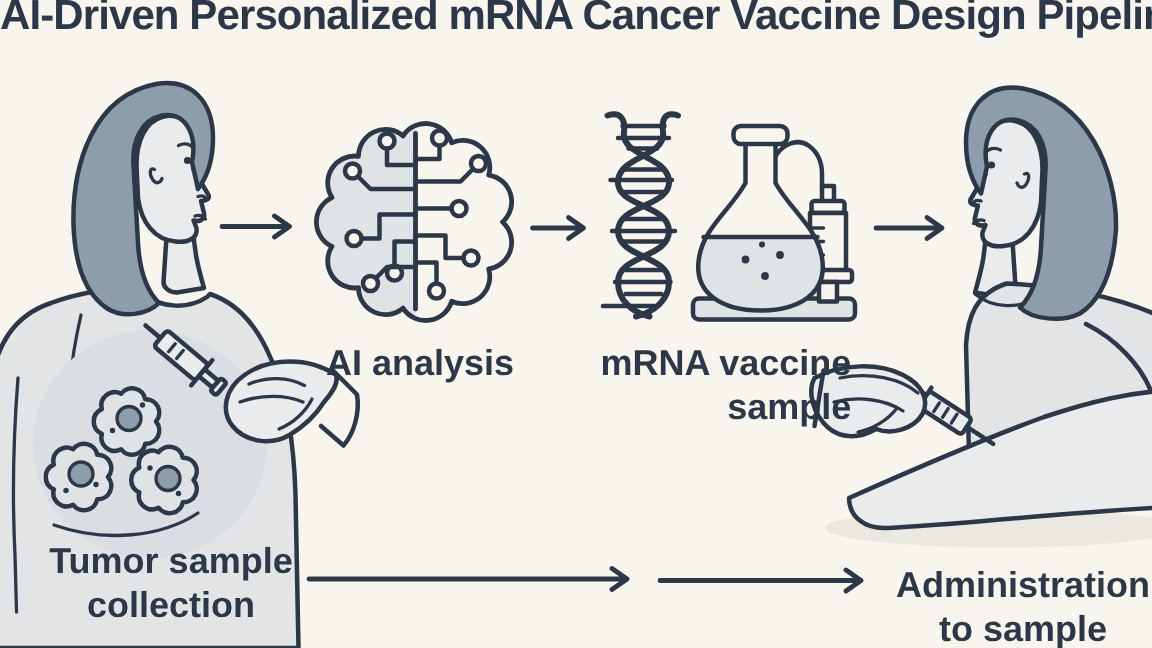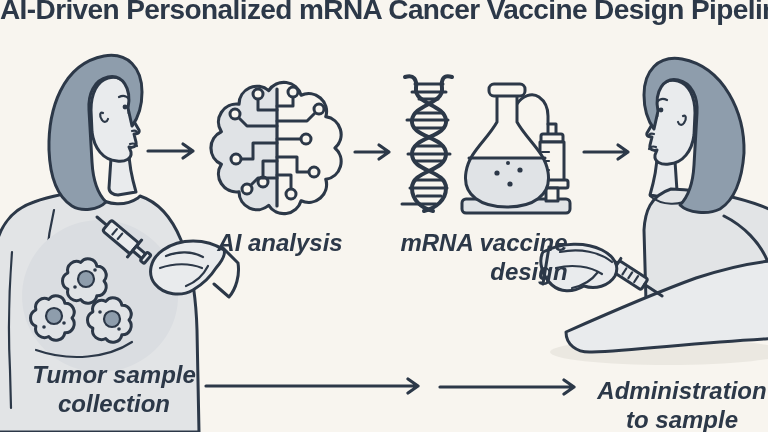--- a/index.html
+++ b/index.html
@@ -15,21 +15,20 @@
   .title{
     position:absolute; top:-7px; left:0; width:768px; text-align:center;
     font-size:28px; line-height:34px; font-weight:700; color:var(--ink);
     letter-spacing:-0.6px; white-space:nowrap;
   }
   .art{position:absolute; inset:0;}
   .label{
     position:absolute; transform:translateX(-50%); text-align:center;
     color:var(--ink); font-weight:600; font-size:24px; line-height:29px;
     white-space:nowrap;
-    font-style:italic;
   }
   
   .s{stroke:var(--ink); stroke-width:3; fill:none; stroke-linecap:round; stroke-linejoin:round;}
   .thin{stroke-width:2.2;}
   .w32{stroke-width:3.2;}
   .w4{stroke-width:4;}
   .fskin{fill:var(--skin);}
   .fhair{fill:var(--hair);}
   .fshirt{fill:var(--shirt);}
   .ffill{fill:var(--fill);}
@@ -236,21 +235,21 @@
   </svg>
 
   <div class="title">AI-Driven Personalized mRNA Cancer Vaccine Design Pipeline</div>
 
   <div class="label" style="left:280px; top:228px;">
     <div>AI analysis</div>
   </div>
 
   <div class="label" style="left:484px; top:228px;text-align:right;">
     <div>mRNA vaccine</div>
-    <div>design</div>
+    <div>sample</div>
   </div>
 
   <div class="label" style="left:114px; top:360px;">
     <div>Tumor sample</div>
     <div>collection</div>
   </div>
 
   <div class="label" style="left:682px; top:364px;margin-top:12px;">
     <div>Administration</div>
     <div>to sample</div>

